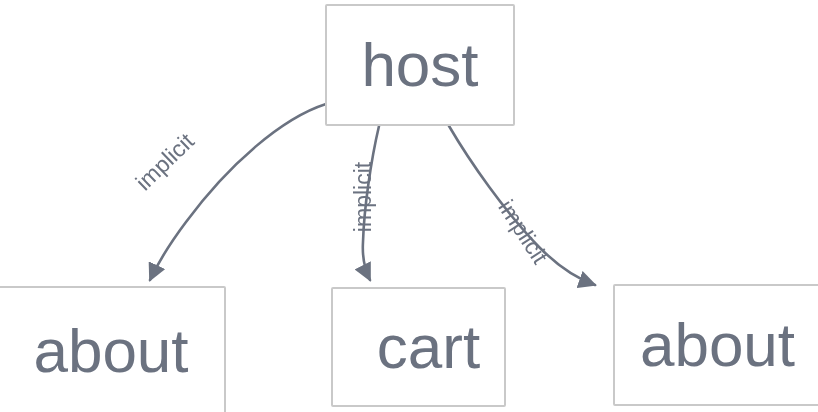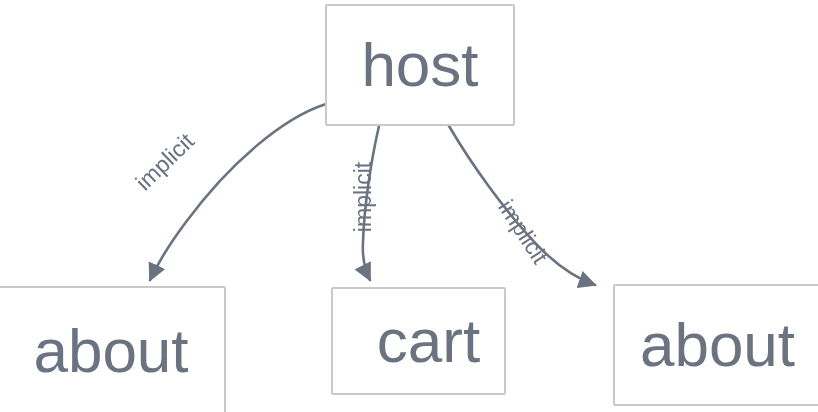--- a/index.html
+++ b/index.html
@@ -55,21 +55,21 @@
   #node-about {
     left: -4px;
     top: 286px;
     width: 230px;
     height: 130px;
   }
   #node-cart {
     left: 331px;
     top: 287px;
     width: 175px;
-    height: 108px;
+    height: 120px;
     padding-left: 20px;
   }
   #node-shop {
     left: 613px;
     top: 284px;
     width: 209px;
     height: 122px;
   }
   .edge-label {
     position: absolute;

